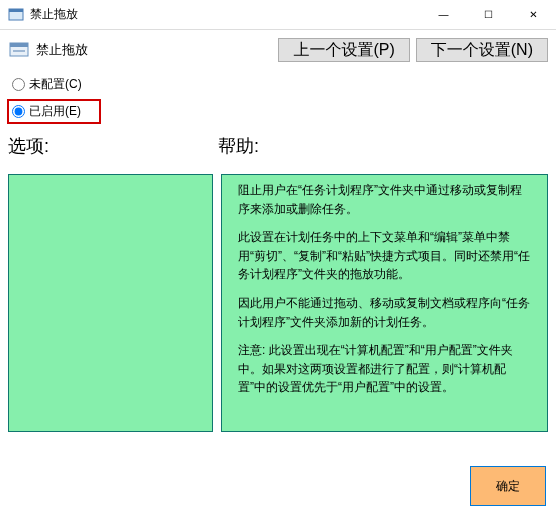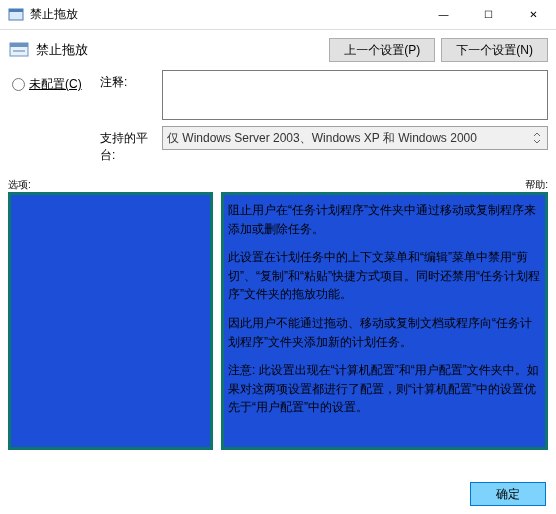--- a/index.html
+++ b/index.html
@@ -43,33 +43,33 @@
     width: 22px; height: 22px;
     margin-right: 6px;
     display: inline-flex; align-items: center; justify-content: center;
   }
   .subheader .sub-title { flex: 1; font-size: 13px; }
   .nav-btn {
     height: 24px;
     padding: 0 14px;
     background: #e1e1e1;
     border: 1px solid #adadad;
-    font-size: 12px;
+    font-size: 16px;
     margin-left: 6px;
     display:flex; align-items:center;
   }
   .config-row {
     display: flex;
     padding: 0 8px 0 2px;
     align-items: flex-start;
   }
   .radio-col {
     width: 98px;
     padding: 6px 4px 0 10px;
-    display:flex; flex-direction:column;  gap:10px;text-decoration:underline;
+    display:flex; flex-direction:column;  gap:10px;
   }
   .radio-item {
     display:flex; align-items:center; gap:4px;
     font-size:12px;
   }
   .radio-item input { margin:0; }
   .highlight {
     border: 2px solid #d00000;
     padding: 2px 3px;
     margin: -4px -5px;
@@ -94,50 +94,49 @@
     position:relative;
     color:#333;
   }
   .platform-box .dd {
     position:absolute; right:2px; top:2px; bottom:2px; width:16px;
     display:flex; align-items:center; justify-content:center;
     color:#666;
   }
   .section-labels {
     display:flex;
-    margin: 14px 8px 0 8px;
-    font-size:10px;
-    justify-content:space-between;
+    margin: 14px 8px 16px 8px;
+    font-size:18px;
   }
   .section-labels .left-lbl { width: 210px; }
   .panes {
     display:flex;
     margin: 0 8px;
     gap: 8px;
   }
   .pane {
-    border:3px solid #0f766e;
-    background:#1d4ed8;
+    border:1px solid #0f766e;
+    background:#86efac;
     height: 258px;
     overflow-y:scroll;
-    padding:6px 4px;
+    padding:6px 16px;
     font-size:12px;
     line-height:1.55;
   }
   .pane.options { width: 205px; }
   .pane.help { flex:1; }
   .help p { margin:0 0 10px 0; }
   .footer {
     position:absolute;
     bottom:8px; right:10px;
     display:flex; gap:10px;
   }
   .footer .btn {
-    width:76px; height:24px;
-    background:#7dd3fc;
+    width:76px; height:40px;
+    background:#fdba74;
     border:1px solid #adadad;
     display:flex; align-items:center; justify-content:center;
     font-size:12px;
   }
   .footer .btn.primary { border:1px solid #0078d7; }
   ::-webkit-scrollbar { width:16px; background:#f0f0f0; }
   ::-webkit-scrollbar-thumb { background:#c0c0c0; }
 </style>
 </head>
 <body>
@@ -167,37 +166,24 @@
   <div class="nav-btn">上一个设置(P)</div>
   <div class="nav-btn">下一个设置(N)</div>
 </div>
 
 <div class="config-row">
   <div class="radio-col">
     <label class="radio-item">
       <input type="radio" name="state" style="">
       <span>未配置(C)</span>
     </label>
-  </div>
-  <div class="fields-col">
-    <div class="field-row">
-      <div class="field-label">注释:</div>
-      <div class="comment-box"></div>
-    </div>
-    <div class="field-row">
-      <div class="field-label">支持的平台:</div>
-      <div class="platform-box">
-        <span>仅 Windows Server 2003、Windows XP 和 Windows 2000</span>
-        <span class="dd">
-          <svg width="8" height="14" viewBox="0 0 8 14">
-              <path d="M1 5 L4 2 L7 5 M1 9 L4 12 L7 9" stroke="#666" fill="none" stroke-width="1"></path>
-            </svg>
-        </span>
-      </div>
-    </div>
+    <label class="radio-item highlight">
+      <input type="radio" name="state" checked="" style="">
+      <span>已启用(E)</span>
+    </label>
   </div>
 </div>
 
 <div class="section-labels">
   <div class="left-lbl">选项:</div>
   <div>帮助:</div>
 </div>
 
 <div class="panes">
   <div class="pane options"></div>

